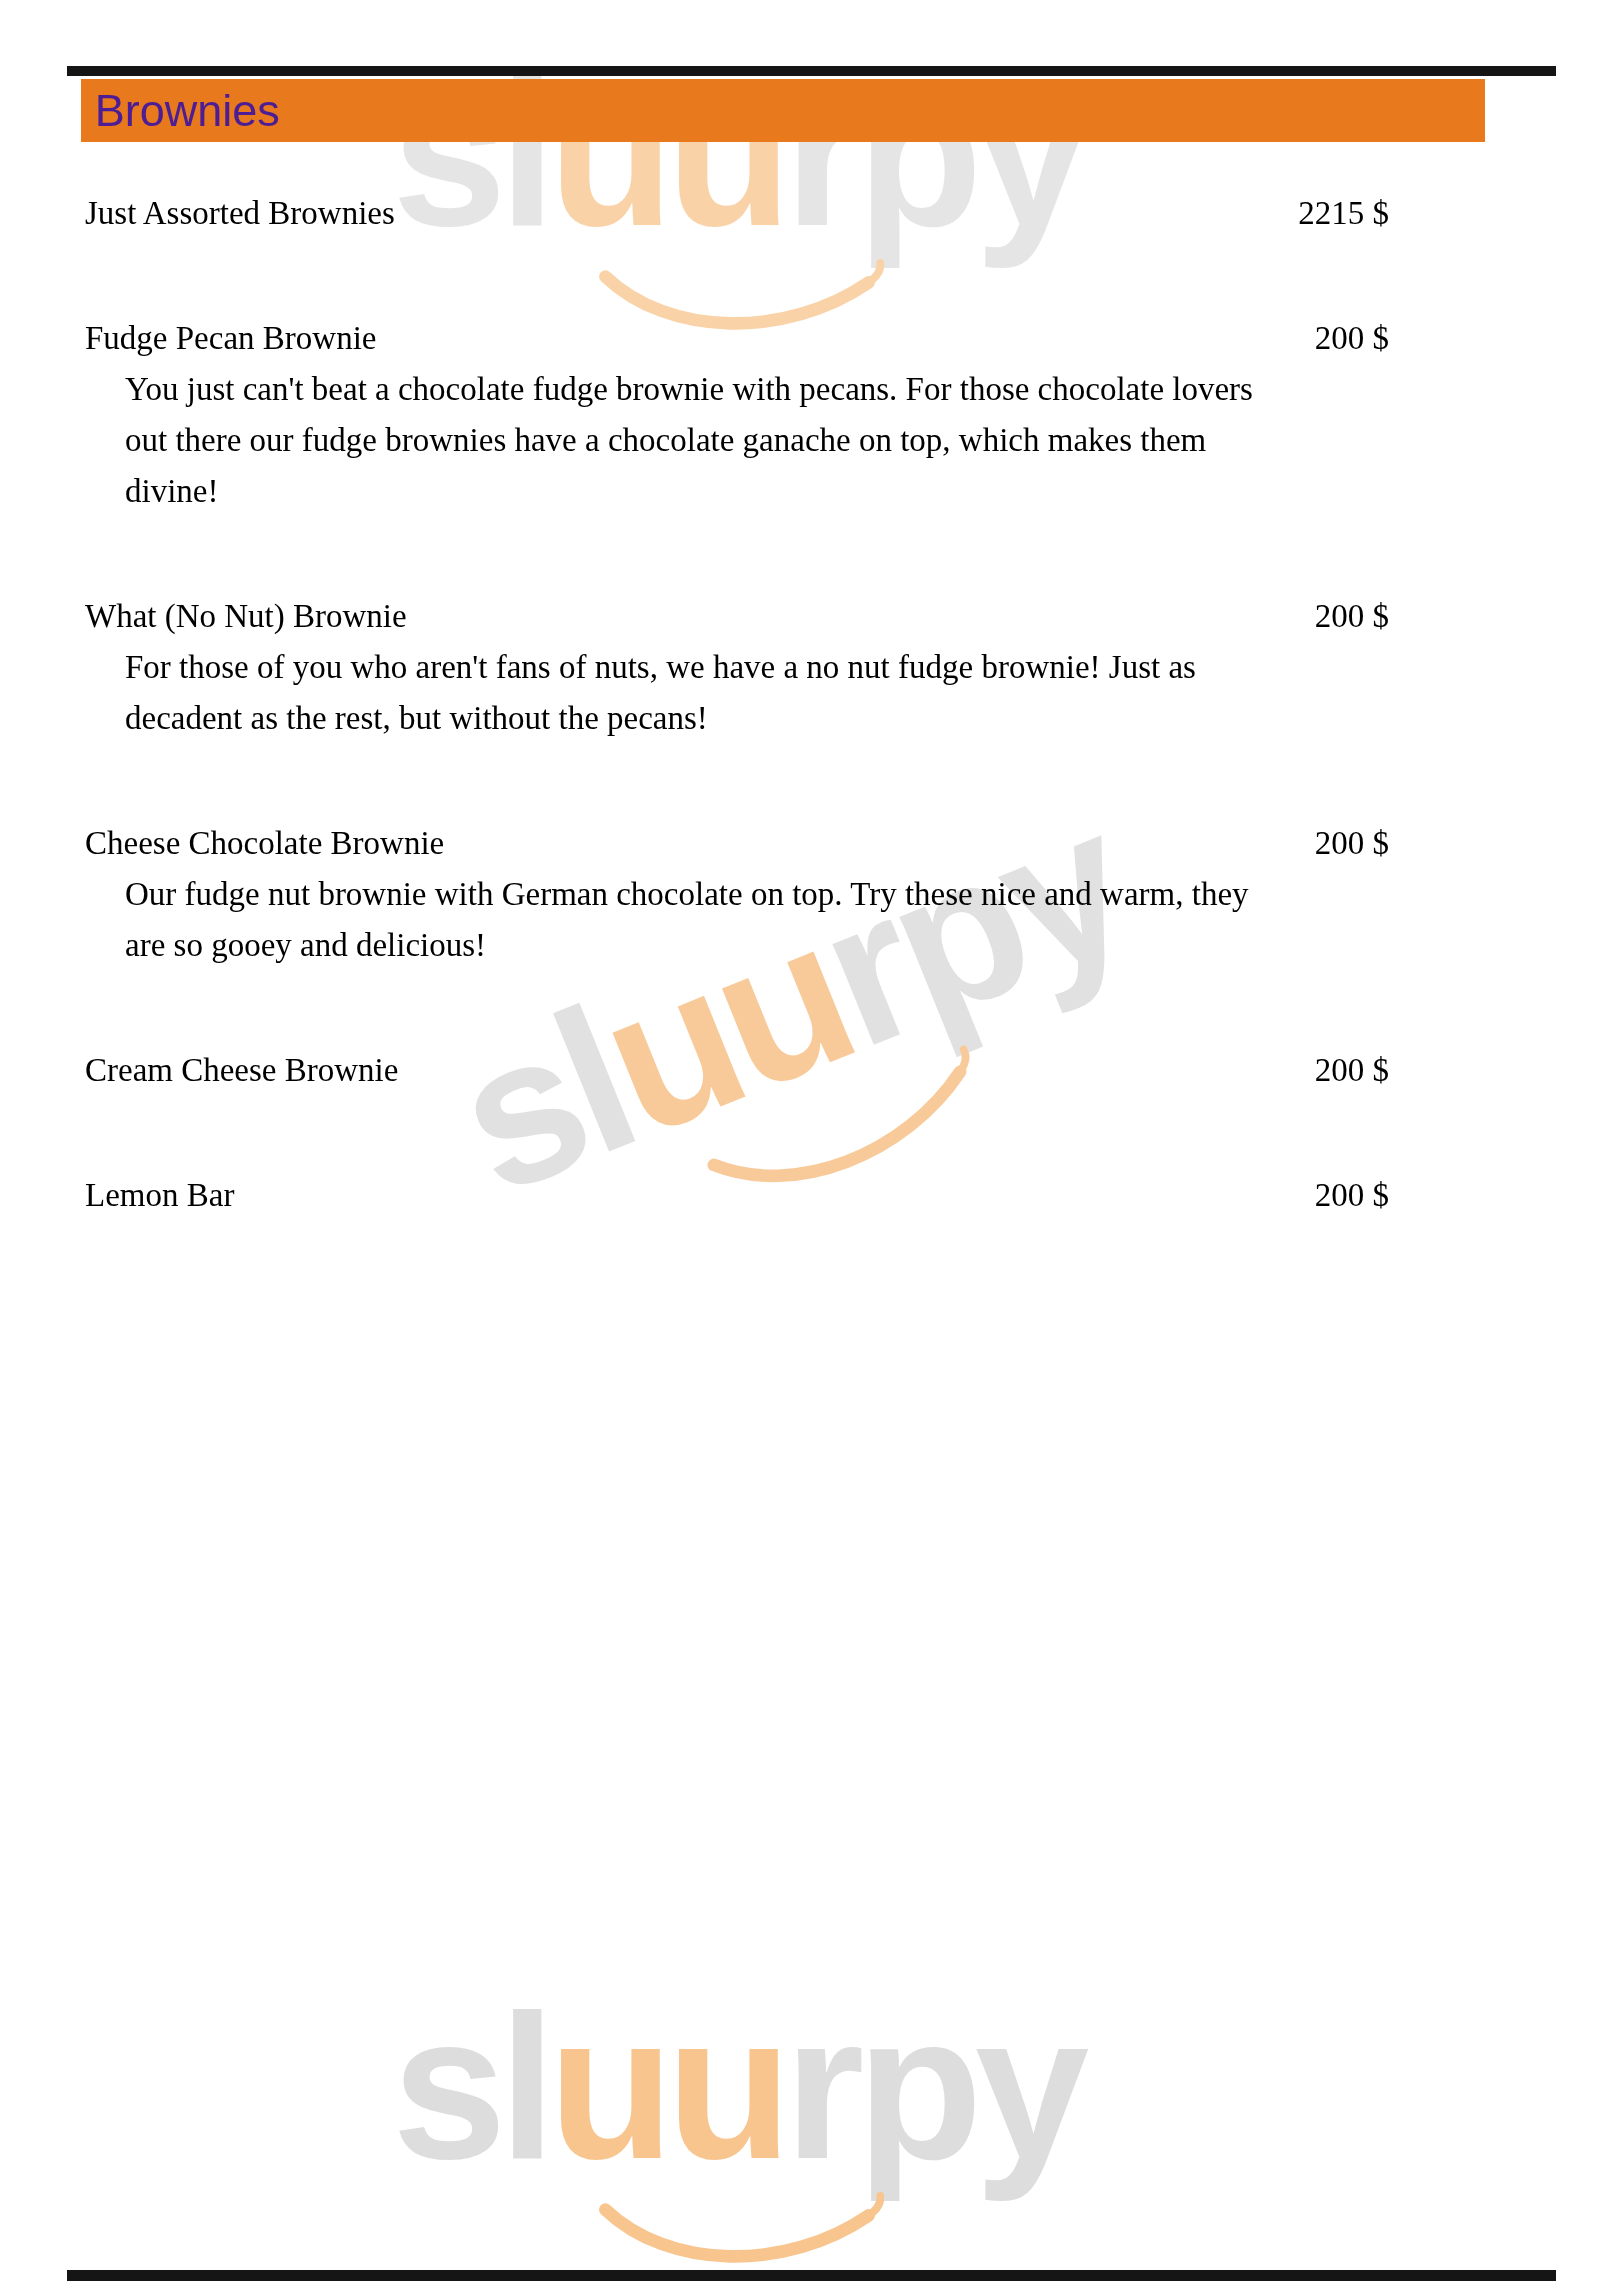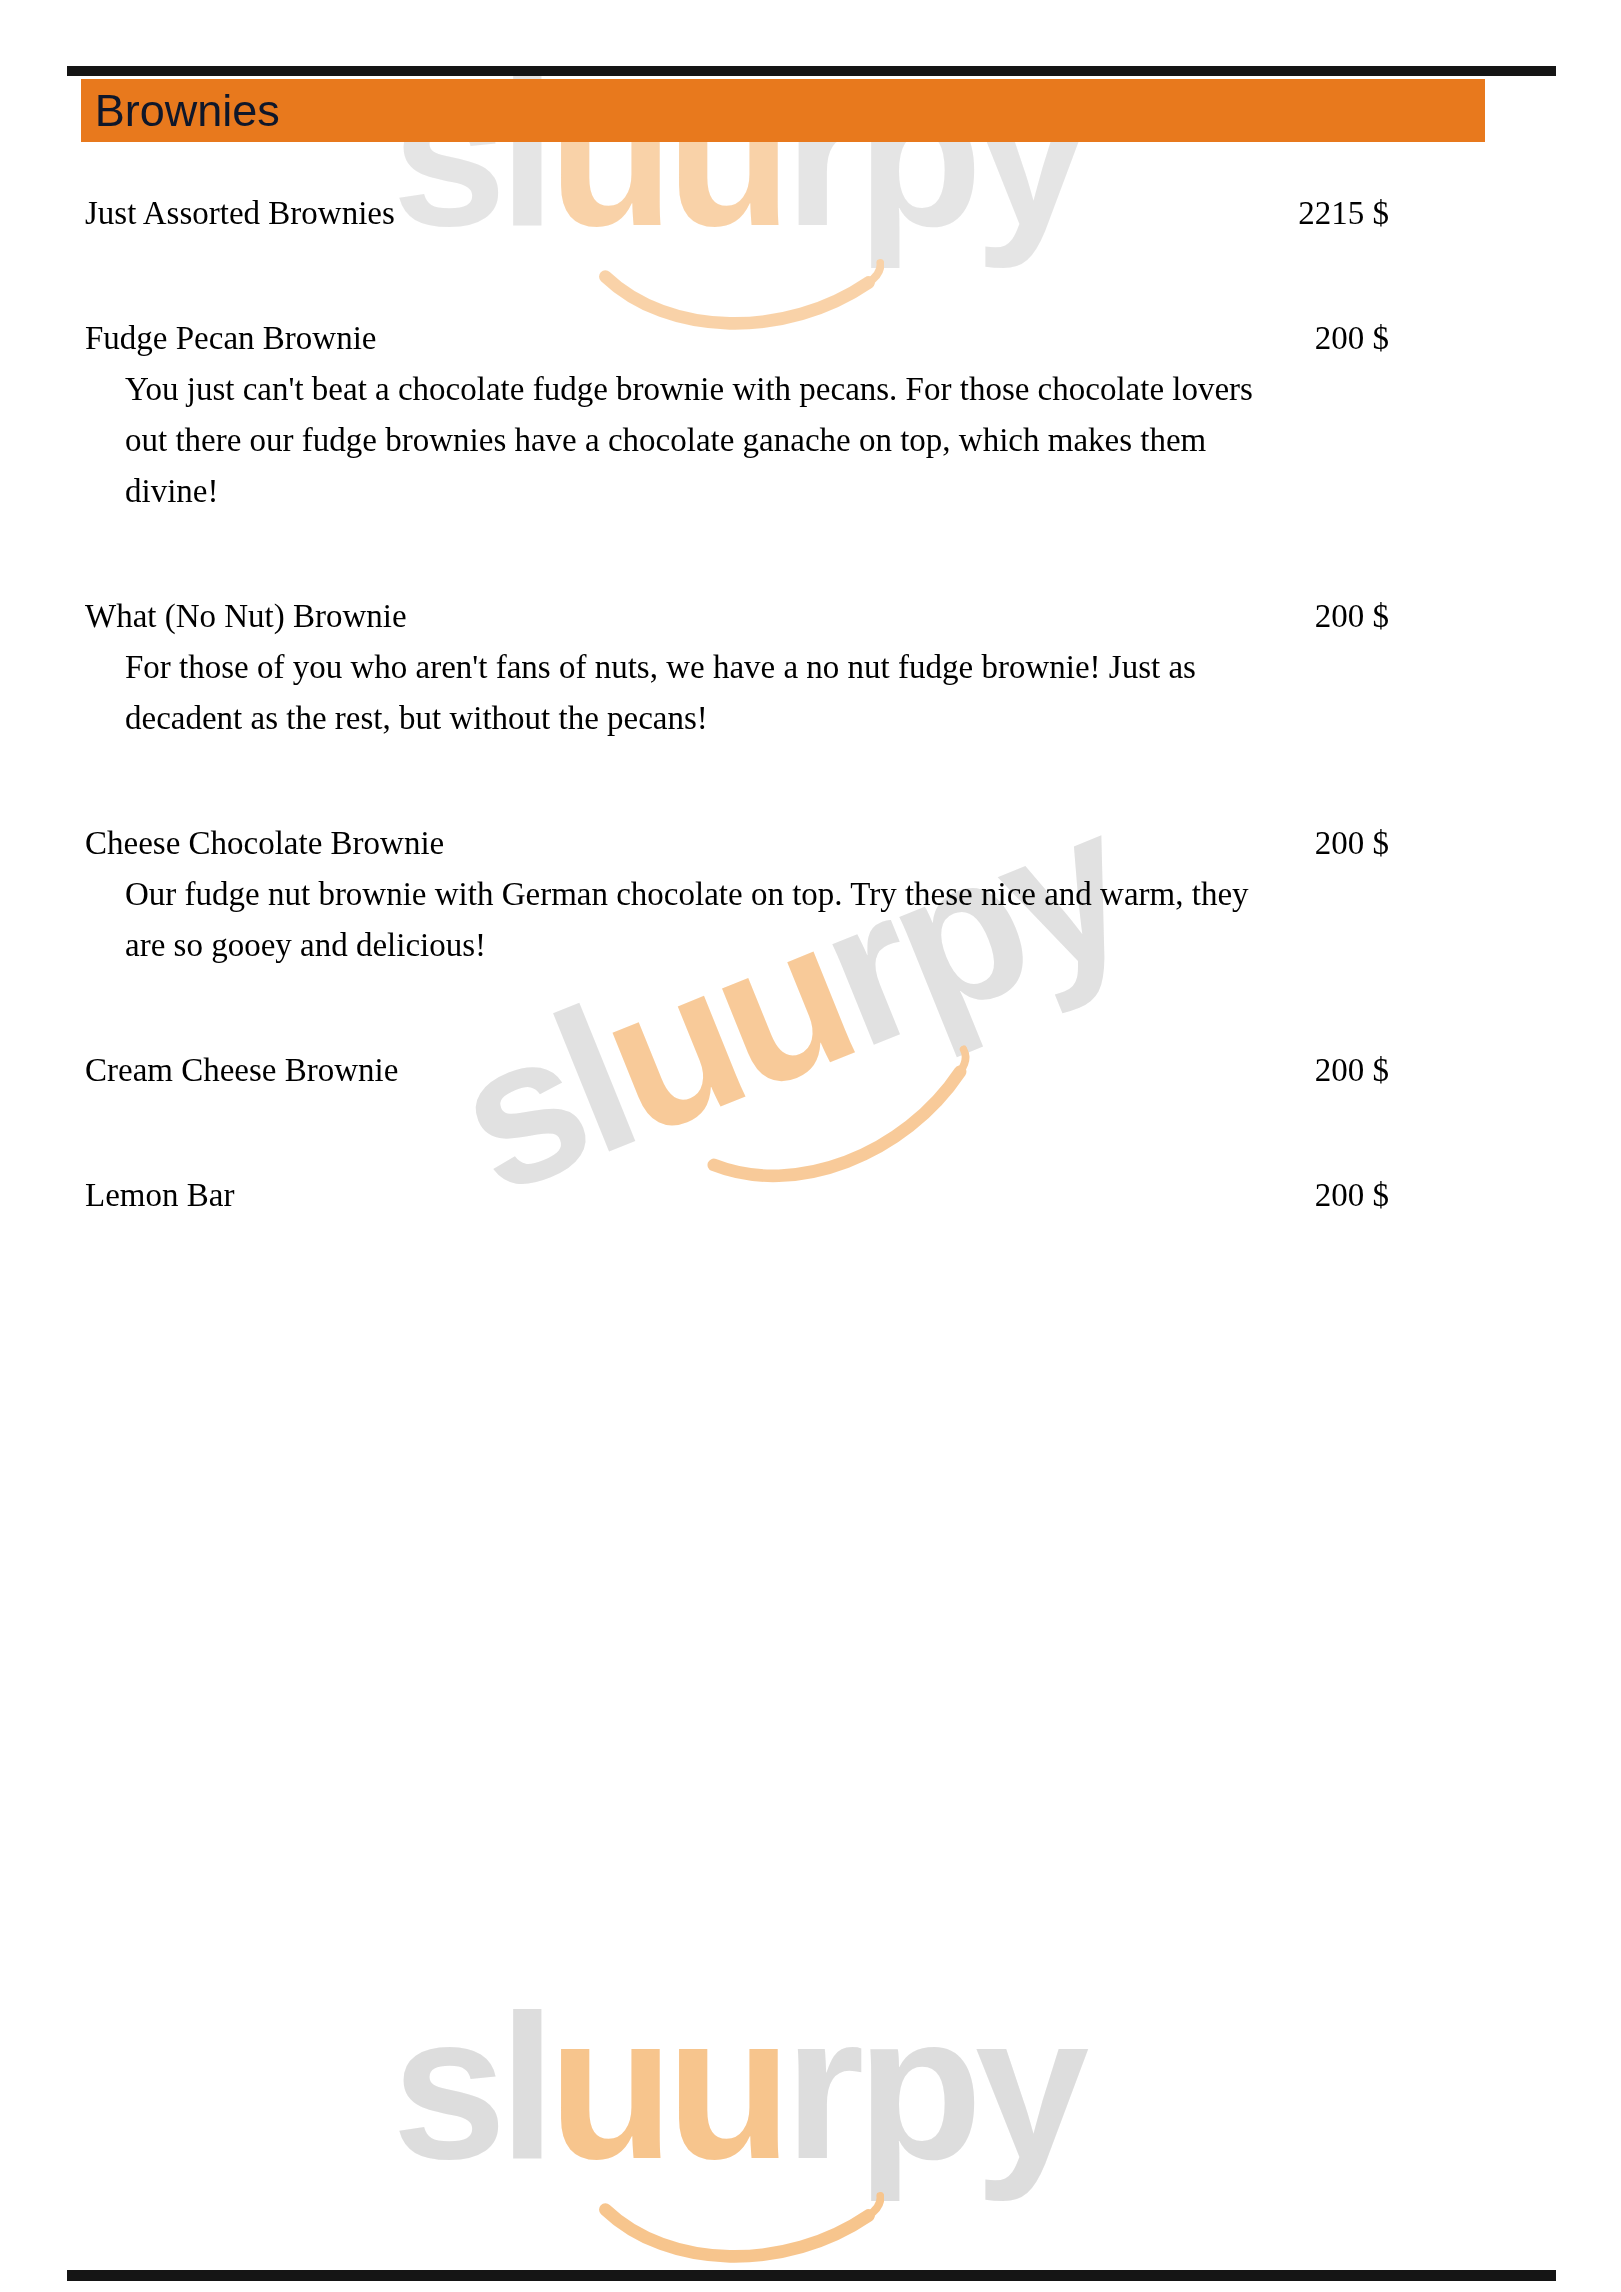--- a/index.html
+++ b/index.html
@@ -50,21 +50,21 @@
     }
     .section-header {
       position: absolute; left: 81px; top: 79px;
       width: 1404px; height: 63px;
       background: var(--header-bg, #E8791D);
       display: flex; align-items: center;
     }
     .section-title {
       font-family: "Liberation Sans", sans-serif;
       font-size: 45px;
-      color: #0f172a;
+      color: #4c1d95;
       padding-left: 13.7px;
     }
 
     .menu { position: absolute; left: 85px; top: 188px; width: 1304px; }
     .item { margin-bottom: 74px; }
     .row {
       display: flex;
       justify-content: space-between;
       align-items: baseline;
       font-size: 33px;

